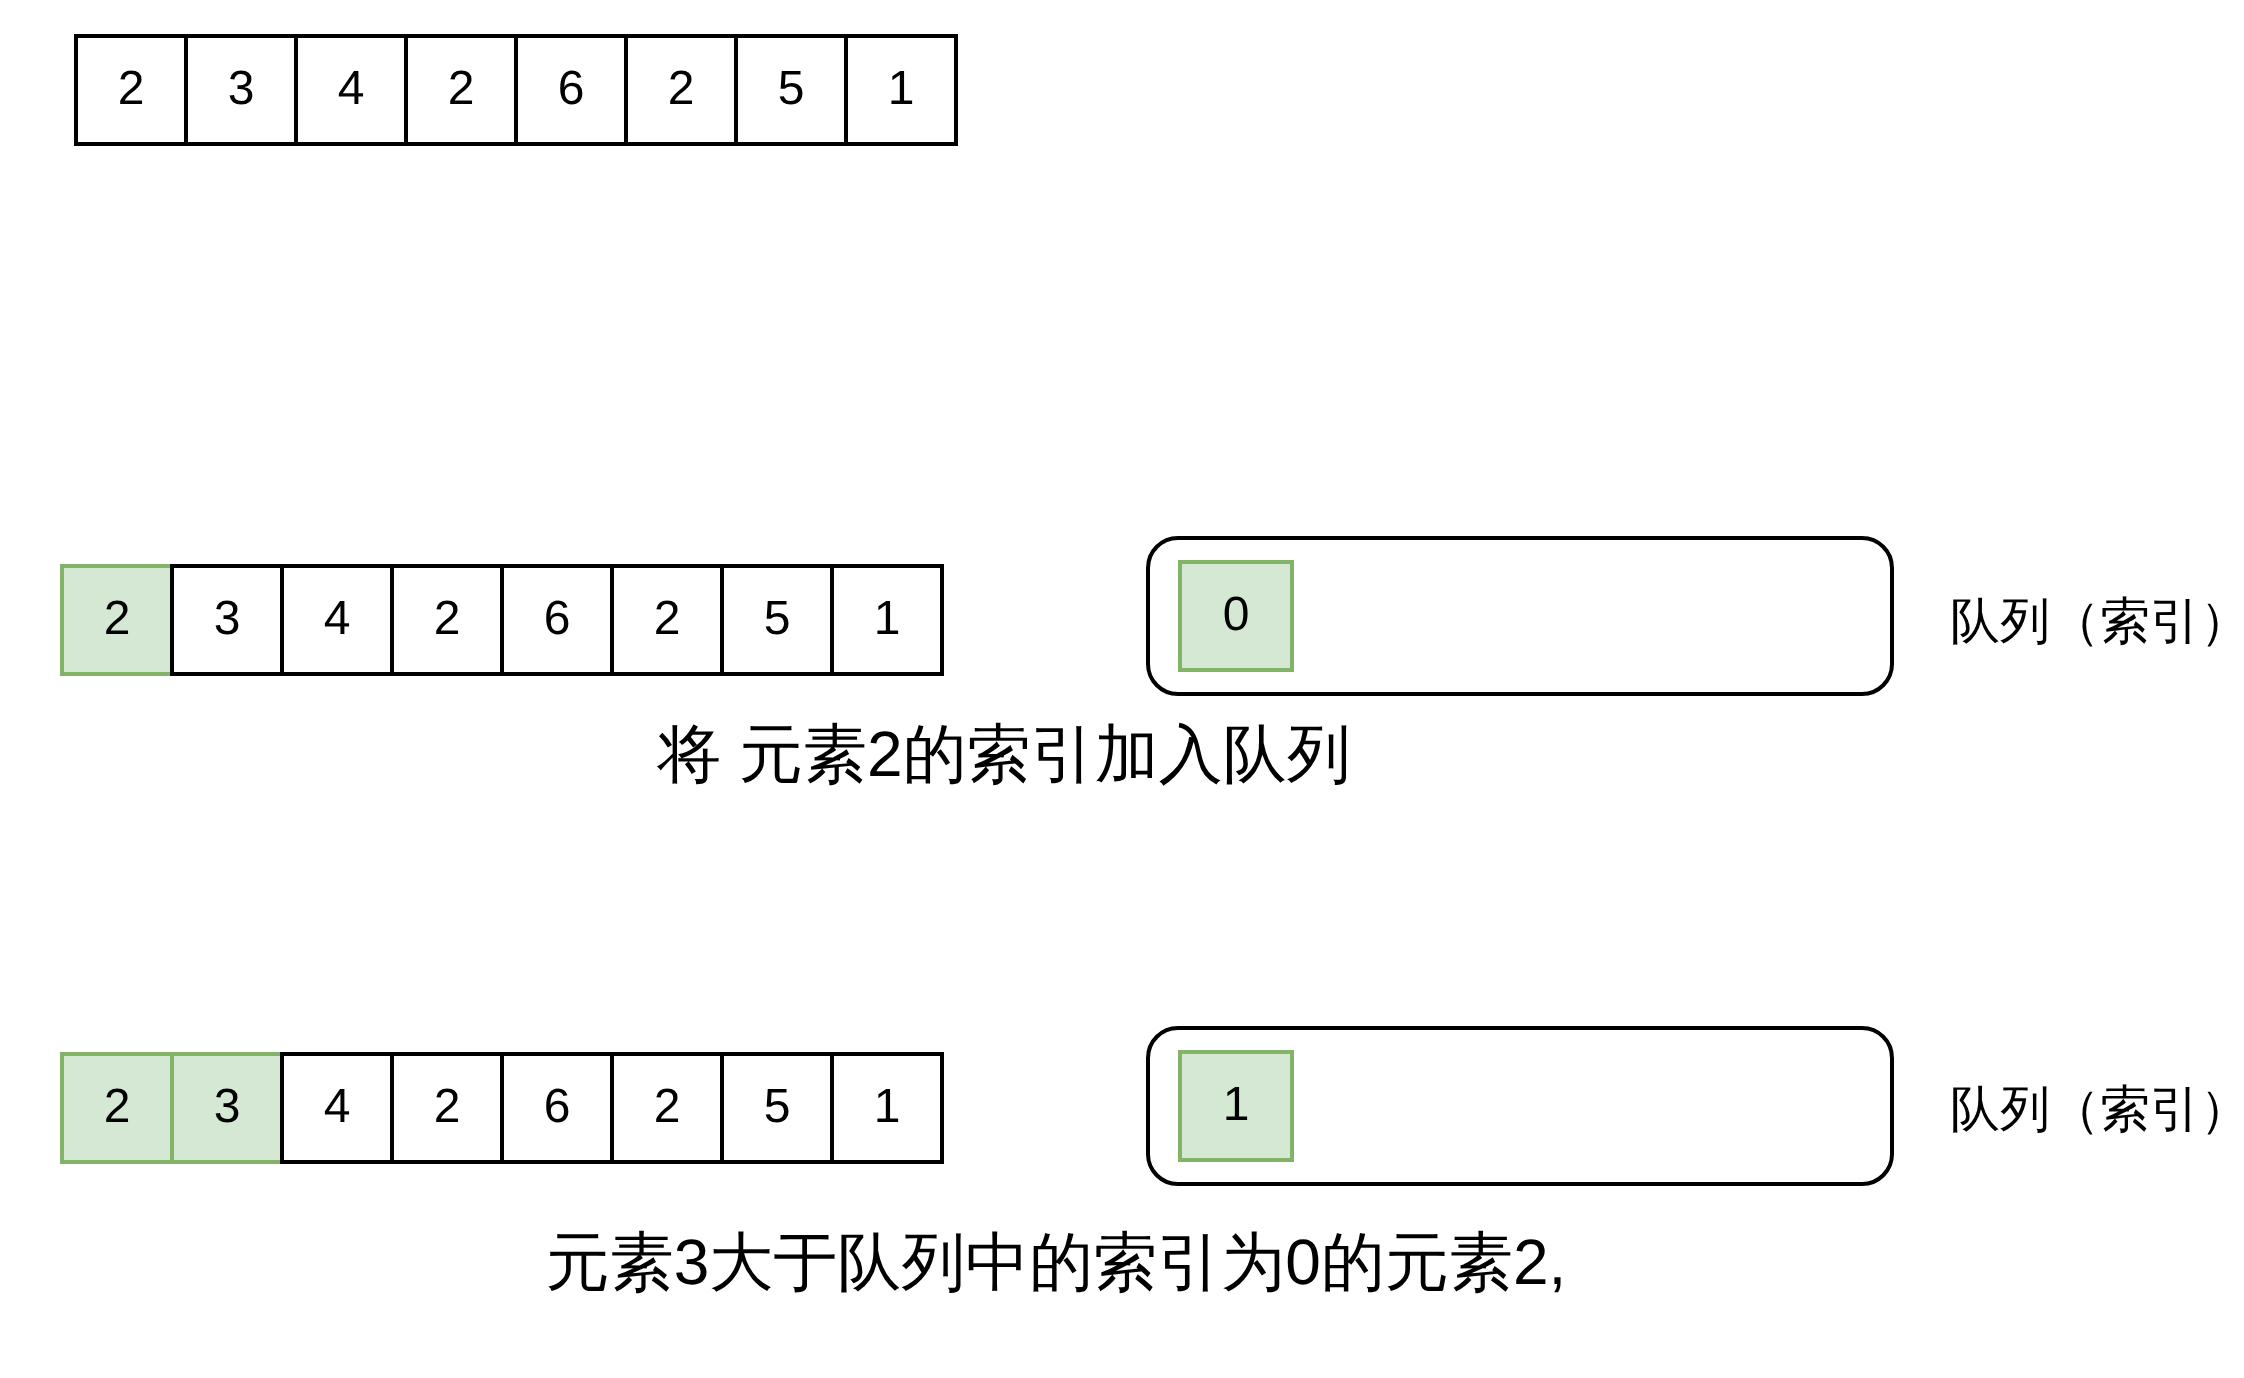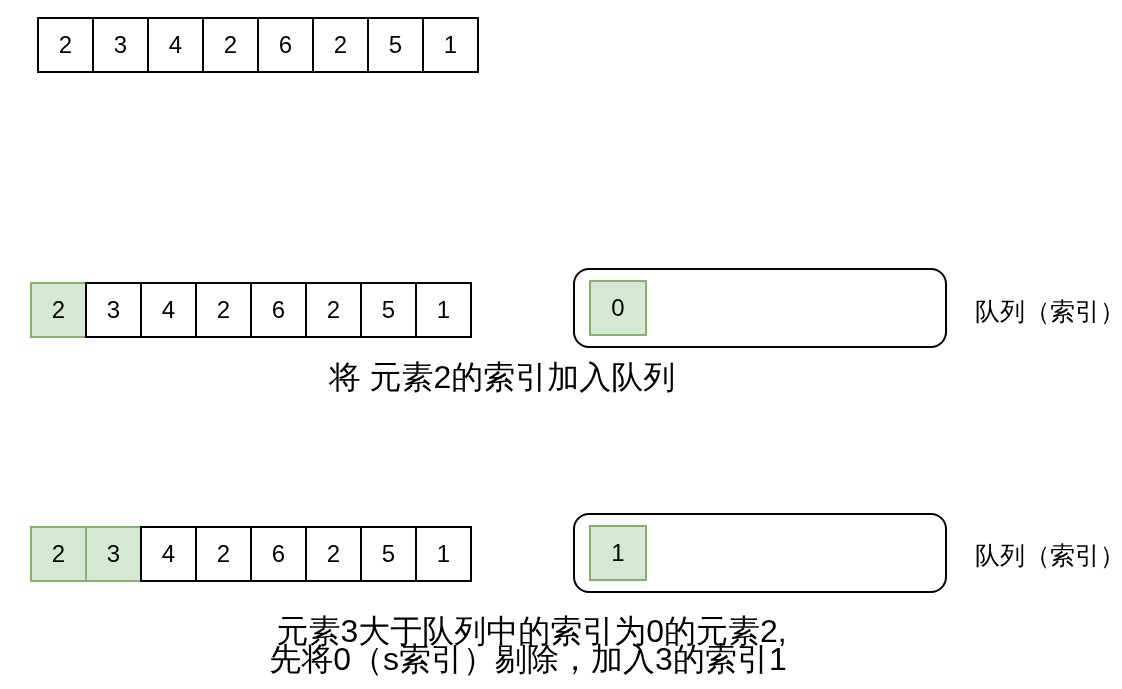--- a/index.html
+++ b/index.html
@@ -122,16 +122,15 @@
       <div class="cell">2</div>
       <div class="cell">5</div>
       <div class="cell">1</div>
     </div>
   <div class="queue-box" style="left:573px; top:513px;">
       <div class="qcell">1</div>
     </div>
   <div class="queue-label" style="left:975px; top:540px;">队列（索引）</div>
   <div class="caption" style="left:528px; top:617px;text-align:right;">
     <div>元素3大于队列中的索引为0的元素2,</div>
-    <div>先将0（s索引）剔除，加入3的索引1</div>
   </div>
 
 </div>
 
 </body></html>

